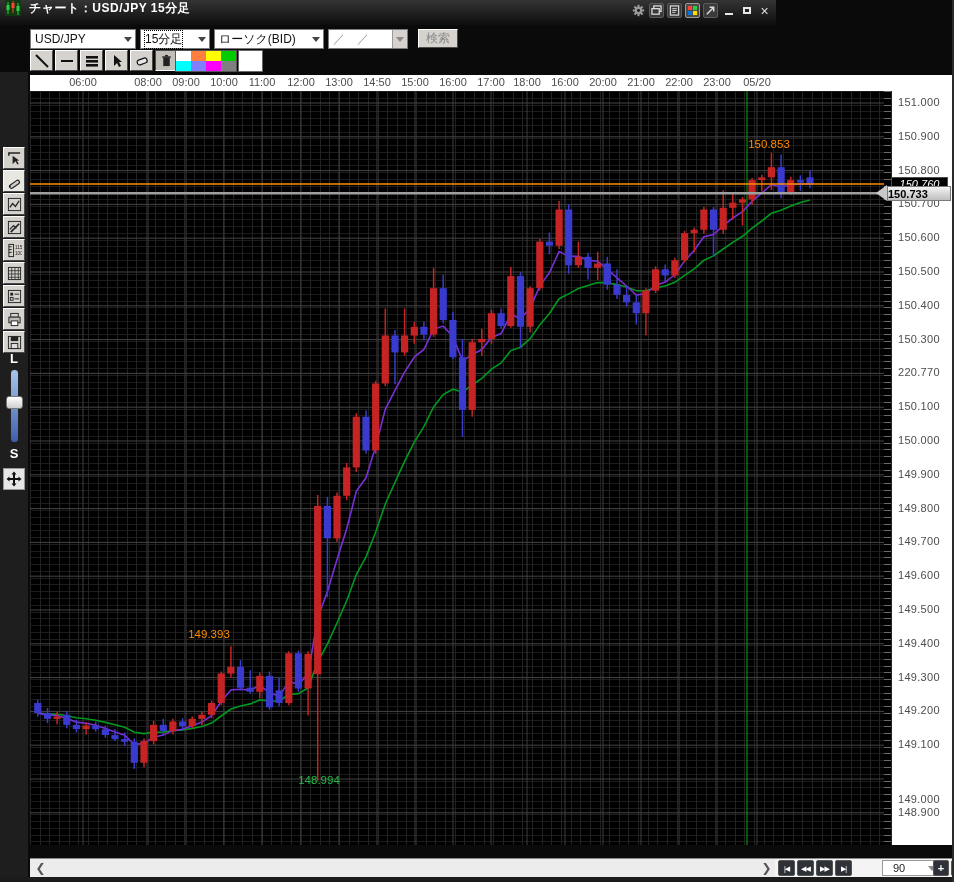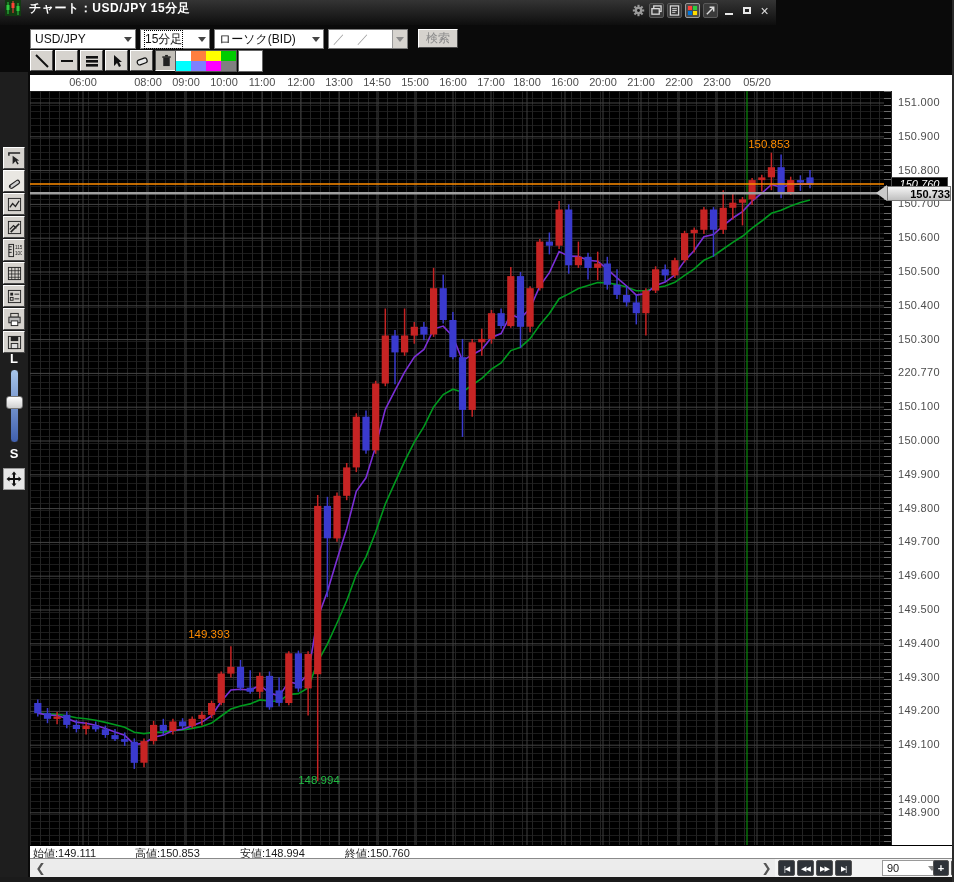--- a/index.html
+++ b/index.html
@@ -44,30 +44,30 @@
   .tlabel{position:absolute;top:1px;width:44px;margin-left:-22px;text-align:center;font-size:11px;color:#4d4d4d;}
   .chart{position:absolute;left:30px;top:91px;width:854px;height:754px;background-color:#000;
      background-image:repeating-linear-gradient(to right,#232323 0 1px,transparent 1px 9.653px),
                       repeating-linear-gradient(to bottom,#1c1c1c 0 1px,transparent 1px 6.76px);}
   .chart svg{position:absolute;left:0;top:0;}
   .price-pane{position:absolute;left:884px;top:75px;width:70px;height:770px;background:#fff;}
   .tick-strip{position:absolute;left:0;top:16px;width:8px;height:754px;background-color:#000;
      background-image:repeating-linear-gradient(to bottom,#6a6a6a 0 1px,transparent 1px 6.76px);border-right:1px solid #222;}
   .plabel{position:absolute;left:14px;font-size:11px;color:#4d4d4d;letter-spacing:.3px;}
   .badge-last{position:absolute;left:7px;width:57px;height:13px;background:#000;border:1px solid #4a4a4a;color:#fff;font-size:11px;text-align:center;line-height:12px;z-index:3;}
-  .tag-bid{position:absolute;left:3px;width:64px;height:15px;background:linear-gradient(#f4f4f4,#bfbfbf);border:1px solid #7a7a7a;color:#000;font-size:11px;font-weight:bold;text-align:right;line-height:14px;z-index:4;}
+  .tag-bid{position:absolute;left:3px;width:64px;height:15px;background:linear-gradient(#f4f4f4,#bfbfbf);border:1px solid #7a7a7a;color:#000;font-size:11px;font-weight:bold;text-align:left;line-height:14px;z-index:4;}
   .tag-arrow{position:absolute;width:0;height:0;border-top:8px solid transparent;border-bottom:8px solid transparent;border-right:11px solid #c9c9c9;z-index:4;}
   
   .statusbar{position:absolute;left:30px;top:845px;width:924px;height:13px;background:#fff;border-top:1px solid #000;font-size:11px;color:#1a1a1a;}
   .statusbar span{position:absolute;top:0;}
   .bottomrow{position:absolute;left:30px;top:858px;width:924px;height:19px;background:#f4f4f4;border-top:1px solid #8a8a8a;}
   .scrolltrack{position:absolute;left:0;top:0;width:745px;height:19px;background:#ececec;}
   .scr-arrow{position:absolute;top:0;width:17px;height:19px;color:#555;font-size:12px;font-weight:bold;text-align:center;line-height:18px;}
   .navbtn{position:absolute;top:1px;width:17px;height:16px;background:#2e3238;border:1px solid #555;border-radius:2px;color:#fff;font-size:7px;text-align:center;line-height:15px;letter-spacing:-1px;}
-  .combo90{position:absolute;left:852px;top:1px;width:58px;height:16px;background:#fff;border:1px solid #9a9a9a;font-size:11px;color:#222;padding-left:4px;line-height:14px;}
+  .combo90{position:absolute;left:852px;top:1px;width:58px;height:16px;background:#fff;border:1px solid #9a9a9a;font-size:11px;color:#222;padding-left:10px;line-height:14px;}
   .combo90 i{position:absolute;right:3px;top:5px;display:block;width:0;height:0;border-left:4px solid transparent;border-right:4px solid transparent;border-top:5px solid #8a8a8a;}
   .zoombtn{position:absolute;top:1px;width:16px;height:16px;background:#2e3238;border:1px solid #555;border-radius:2px;color:#fff;font-size:11px;font-weight:bold;text-align:center;line-height:14px;}
   .bottomedge{position:absolute;left:0;top:877px;width:954px;height:5px;background:#1b1b1b;}
 </style>
 </head>
 <body>
 
 <div id="win">
 
   <div class="titlebar">
@@ -549,26 +549,20 @@
       <span class="plabel" style="top:494px">149.600</span>
       <span class="plabel" style="top:528px">149.500</span>
       <span class="plabel" style="top:562px">149.400</span>
       <span class="plabel" style="top:596px">149.300</span>
       <span class="plabel" style="top:629px">149.200</span>
       <span class="plabel" style="top:663px">149.100</span>
       <span class="plabel" style="top:718px">149.000</span>
       <span class="plabel" style="top:731px">148.900</span>
     </div>
 
-  <div class="statusbar">
-    <span style="left:3px;">始値:149.111</span>
-    <span style="left:105px;">高値:150.853</span>
-    <span style="left:210px;">安値:148.994</span>
-    <span style="left:315px;">終値:150.760</span>
-  </div>
 
   <div class="bottomrow">
     <div class="scrolltrack">
       <div class="scr-arrow" style="left:2px;">❮</div>
       <div class="scr-arrow" style="left:728px;">❯</div>
     </div>
     <div class="navbtn" style="left:748px;">|◀</div>
     <div class="navbtn" style="left:767px;">◀◀</div>
     <div class="navbtn" style="left:786px;">▶▶</div>
     <div class="navbtn" style="left:805px;">▶|</div>

